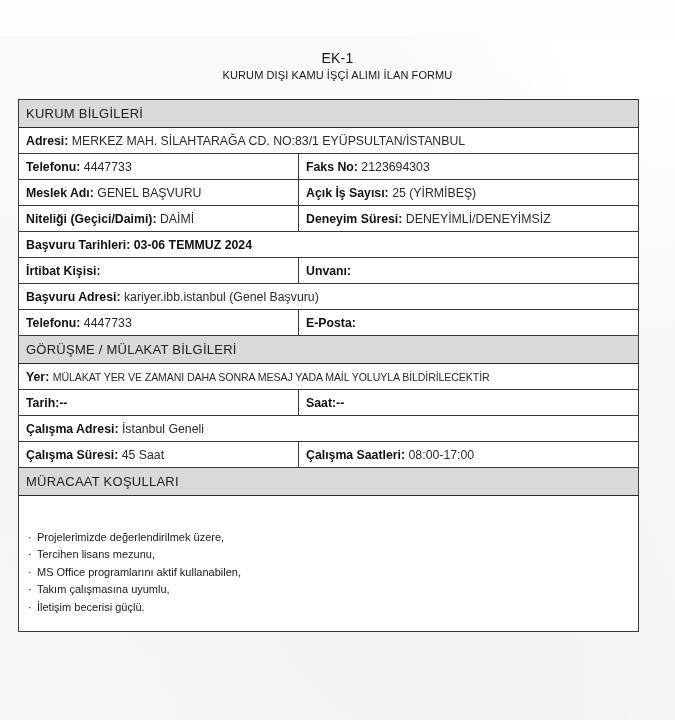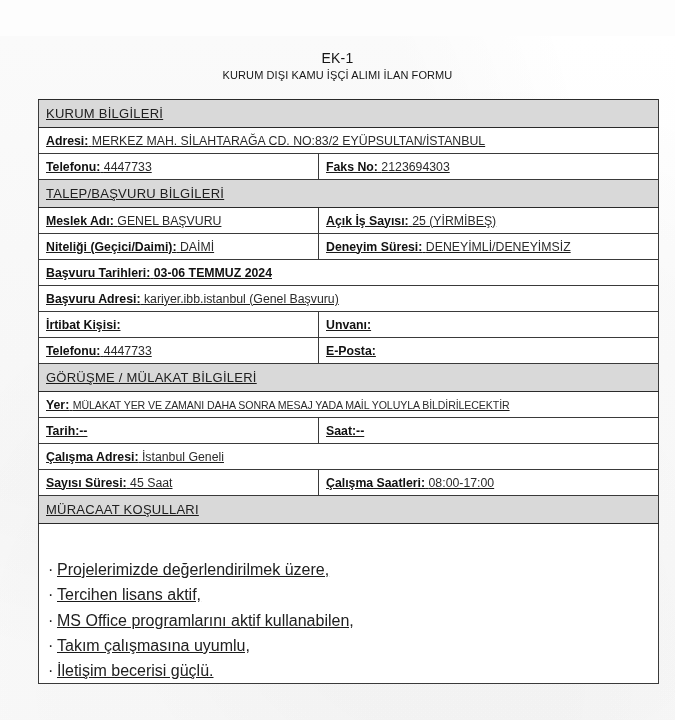--- a/index.html
+++ b/index.html
@@ -47,27 +47,26 @@
   .title-line-2 {
     font-size: 11px;
     letter-spacing: 0.1px;
     color: #161616;
     margin-top: 1px;
   }
 
   
   .form-table {
     position: absolute;
-    left: 38px;
+    left: 18px;
     top: 63px;
     width: 620px;
     border-collapse: collapse;
     table-layout: fixed;
     border: 1.6px solid #2a2a2a;
-    text-decoration: underline;
   }
   .form-table td {
     border: 1px solid #3a3a3a;
     padding: 0 7px;
     height: 25px;
     vertical-align: middle;
     font-size: 12.3px;
     background: #ffffff;
     overflow: hidden;
     white-space: nowrap;
@@ -103,21 +102,21 @@
   tr.conditions-row td {
     height: 135px;
     vertical-align: top;
     padding: 0;
     white-space: normal;
   }
   .conditions-body {
     padding: 33px 0 0 9px;
   }
   .condition-item {
-    font-size: 16px;
+    font-size: 11px;
     line-height: 1.58;
     color: #202020;
     white-space: nowrap;
   }
   .condition-item .dot {
     display: inline-block;
     width: 9px;
     color: #202020;
   }
 </style>
@@ -137,37 +136,34 @@
       <col style="width:340px">
     </colgroup>
     <tbody>
 
       <tr class="section-row">
         <td colspan="2">KURUM BİLGİLERİ</td>
       </tr>
       <tr>
         <td colspan="2">
           <span class="lbl">Adresi:</span>
-          <span class="val">MERKEZ MAH. SİLAHTARAĞA CD. NO:83/2 EYÜPSULTAN/İSTANBUL</span>
+          <span class="val">MERKEZ MAH. SİLAHTARAĞA CD. NO:83/1 EYÜPSULTAN/İSTANBUL</span>
         </td>
       </tr>
       <tr>
         <td>
           <span class="lbl">Telefonu:</span>
           <span class="val">4447733</span>
         </td>
         <td>
           <span class="lbl">Faks No:</span>
           <span class="val">2123694303</span>
         </td>
       </tr>
 
-      <tr class="section-row">
-        <td colspan="2">TALEP/BAŞVURU BİLGİLERİ</td>
-      </tr>
       <tr>
         <td>
           <span class="lbl">Meslek Adı:</span>
           <span class="val">GENEL BAŞVURU</span>
         </td>
         <td>
           <span class="lbl">Açık İş Sayısı:</span>
           <span class="val">25 (YİRMİBEŞ)</span>
         </td>
       </tr>
@@ -181,37 +177,37 @@
           <span class="val">DENEYİMLİ/DENEYİMSİZ</span>
         </td>
       </tr>
       <tr>
         <td colspan="2">
           <span class="lbl">Başvuru Tarihleri:</span>
           <span class="lbl">03-06 TEMMUZ 2024</span>
         </td>
       </tr>
       <tr>
+        <td>
+          <span class="lbl">İrtibat Kişisi:</span>
+          <span class="val"></span>
+        </td>
+        <td>
+          <span class="lbl">Unvanı:</span>
+          <span class="val"></span>
+        </td>
+      </tr>
+      <tr>
         <td colspan="2">
           <span class="lbl">Başvuru Adresi:</span>
           <span class="val">kariyer.ibb.istanbul (Genel Başvuru)</span>
         </td>
       </tr>
       <tr>
         <td>
-          <span class="lbl">İrtibat Kişisi:</span>
-          <span class="val"></span>
-        </td>
-        <td>
-          <span class="lbl">Unvanı:</span>
-          <span class="val"></span>
-        </td>
-      </tr>
-      <tr>
-        <td>
           <span class="lbl">Telefonu:</span>
           <span class="val">4447733</span>
         </td>
         <td>
           <span class="lbl">E-Posta:</span>
           <span class="val"></span>
         </td>
       </tr>
 
       <tr class="section-row">
@@ -233,41 +229,41 @@
       </tr>
 
       <tr>
         <td colspan="2">
           <span class="lbl">Çalışma Adresi:</span>
           <span class="val">İstanbul Geneli</span>
         </td>
       </tr>
       <tr>
         <td>
-          <span class="lbl">Sayısı Süresi:</span>
+          <span class="lbl">Çalışma Süresi:</span>
           <span class="val">45 Saat</span>
         </td>
         <td>
           <span class="lbl">Çalışma Saatleri:</span>
           <span class="val">08:00-17:00</span>
         </td>
       </tr>
 
       <tr class="section-row">
         <td colspan="2">MÜRACAAT KOŞULLARI</td>
       </tr>
       <tr class="conditions-row">
         <td colspan="2">
           <div class="conditions-body">
 
             <div class="condition-item">
               <span class="dot">·</span><span>Projelerimizde değerlendirilmek üzere,</span>
             </div>
             <div class="condition-item">
-              <span class="dot">·</span><span>Tercihen lisans aktif,</span>
+              <span class="dot">·</span><span>Tercihen lisans mezunu,</span>
             </div>
             <div class="condition-item">
               <span class="dot">·</span><span>MS Office programlarını aktif kullanabilen,</span>
             </div>
             <div class="condition-item">
               <span class="dot">·</span><span>Takım çalışmasına uyumlu,</span>
             </div>
             <div class="condition-item">
               <span class="dot">·</span><span>İletişim becerisi güçlü.</span>
             </div>

